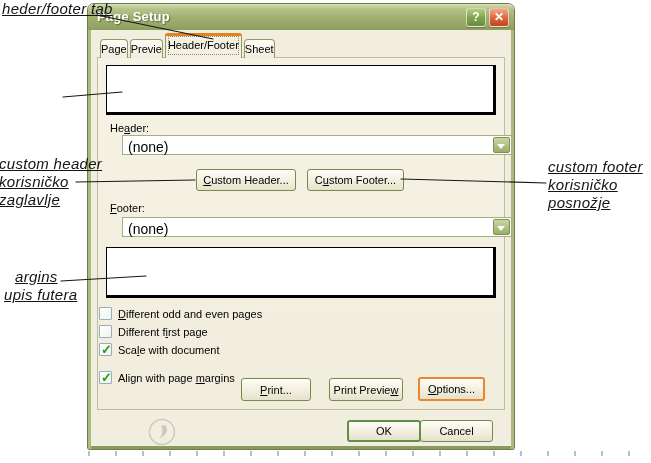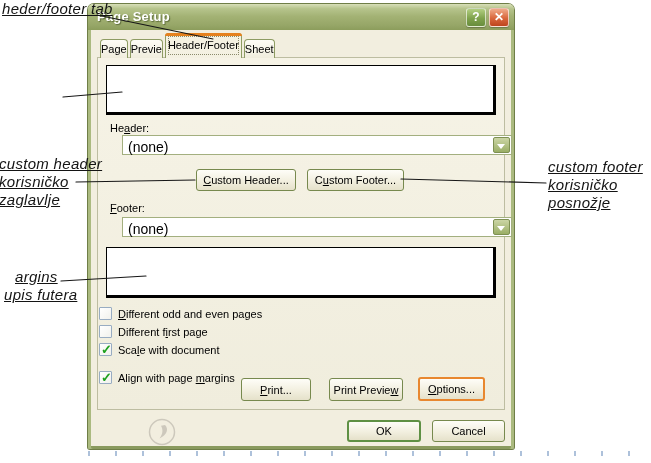--- a/index.html
+++ b/index.html
@@ -60,21 +60,21 @@
 
   .btn{position:absolute;font-family:inherit;font-size:11px;color:#000;margin:0;padding:0;cursor:default;
        background:linear-gradient(180deg,#FEFDF8,#F2EFDF 55%,#E5E1CA);
        border:1px solid #77894E;border-radius:3px;box-sizing:border-box;}
   .custom-header-btn{left:98px;top:111px;width:100px;height:22px;}
   .custom-footer-btn{left:209px;top:111px;width:97px;height:22px;}
   .print-btn{left:143px;top:320px;width:70px;height:23px;}
   .print-preview-btn{left:231px;top:320px;width:74px;height:23px;}
   .options-btn{left:320px;top:319px;width:67px;height:24px;border:2px solid #E8872F;}
   .ok-btn{left:259px;top:416px;width:74px;height:22px;border:2px solid #5F9044;}
-  .cancel-btn{left:344px;top:416px;width:73px;height:22px;}
+  .cancel-btn{left:332px;top:416px;width:73px;height:22px;}
 
   .cb-row{position:absolute;left:1px;height:15px;display:flex;align-items:center;gap:6px;}
   .cb-1{top:248px;} .cb-2{top:266px;} .cb-3{top:284px;} .cb-4{top:311px;align-items:flex-end;}
   .checkbox{width:13px;height:13px;box-sizing:border-box;border:1px solid #98ACC2;border-radius:1px;
             background:linear-gradient(135deg,#fff,#F1F1EC);position:relative;flex:0 0 auto;}
   .checkbox.checked::after{content:"✓";position:absolute;left:1px;top:-2px;font-size:13px;
             font-weight:bold;color:#1EA11E;line-height:15px;}
   .cb-label{font-size:11px;color:#000;}
 
   .watermark{position:absolute;left:60px;top:414px;width:28px;height:28px;opacity:.5;}

